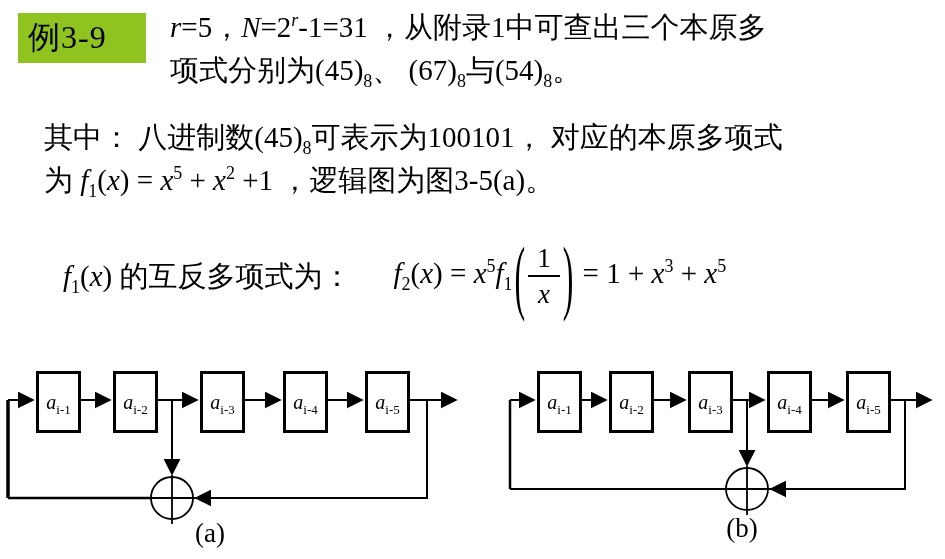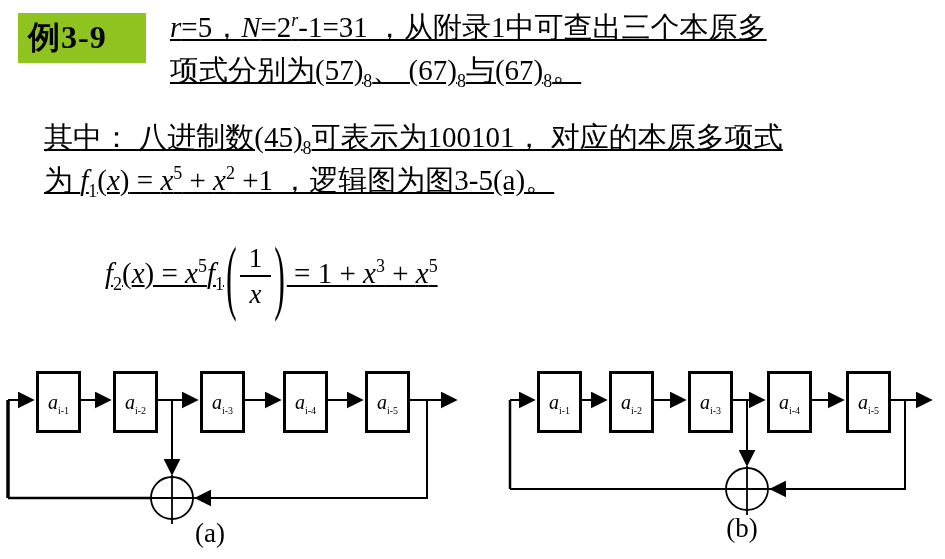--- a/index.html
+++ b/index.html
@@ -5,24 +5,24 @@
   html,body{margin:0;padding:0;}
   body{
     width:945px;height:559px;position:relative;background:#ffffff;
     font-family:"Liberation Serif","DejaVu Serif",serif;color:#000;
     overflow:hidden;
   }
   
   .badge{
     position:absolute;left:18px;top:13px;width:128px;height:50px;
     display:flex;align-items:center;padding-left:10px;box-sizing:border-box;
-    font-weight:700;font-size:32px;letter-spacing:1px;
+    font-weight:400;font-size:32px;letter-spacing:1px;
   }
   
-  .para{position:absolute;font-size:29px;line-height:43px;white-space:nowrap;text-decoration:underline;}
+  .para{position:absolute;font-size:29px;line-height:43px;white-space:nowrap;}
   .p1{left:170px;top:6px;}
   .p2{left:44px;top:116px;}
   .p3{left:63px;top:230px;height:92px;display:flex;align-items:center;white-space:nowrap;}
   .p3 .gap{display:inline-block;width:42px;}
   
   .rs-i{font-style:italic;}
   .rs-sup{font-size:62%;vertical-align:super;line-height:0;}
   .rs-isup{font-style:italic;font-size:62%;vertical-align:super;line-height:0;}
   .rs-sub{font-size:62%;vertical-align:sub;line-height:0;}
   .rs-paren{display:inline-block;transform:scaleY(2.55);font-size:32px;line-height:0;
@@ -34,37 +34,38 @@
   
   .fig{position:absolute;top:355px;height:204px;}
   .figA{left:0;width:470px;}
   .figB{left:470px;width:475px;}
   .fig svg{position:absolute;left:0;top:0;}
   .regbox{
     position:absolute;top:16px;width:45px;height:62px;box-sizing:border-box;
     border:3px solid #000;background:#fff;display:flex;align-items:center;
     justify-content:center;font-size:20px;
   }
-  .regbox sub{font-size:10px;line-height:0;}
+  .regbox sub{font-size:13px;line-height:0;}
   .figcap{position:absolute;width:70px;text-align:center;font-size:27px;}
   .capA{left:175px;top:163px;}
   .capB{left:237px;top:158px;}
 </style>
 </head>
 <body>
 
 <div class="badge" style="background: rgb(143, 195, 31);">
   <span>例3-9</span>
 </div>
 
-<div class="para p1"><span class="rs-i">r</span><span>=5，</span><span class="rs-i">N</span><span>=2</span><span class="rs-isup">r</span><span>-1=31 ，从附录1中可查出三个本原多</span><br><span>项式分别为(57)</span><span class="rs-sub">8</span><span>、 (67)</span><span class="rs-sub">8</span><span>与(67)</span><span class="rs-sub">8</span><span>。</span></div>
+<div class="para p1"><span class="rs-i">r</span><span>=5，</span><span class="rs-i">N</span><span>=2</span><span class="rs-isup">r</span><span>-1=31 ，从附录1中可查出三个本原多</span><br><span>项式分别为(45)</span><span class="rs-sub">8</span><span>、 (67)</span><span class="rs-sub">8</span><span>与(54)</span><span class="rs-sub">8</span><span>。</span></div>
 
 <div class="para p2"><span>其中： 八进制数(45)</span><span class="rs-sub">8</span><span>可表示为100101， 对应的本原多项式</span><br><span>为 </span><span class="rs-i">f</span><span class="rs-sub">1</span><span>(</span><span class="rs-i">x</span><span>)</span><span> = </span><span class="rs-i">x</span><span class="rs-sup">5</span><span> + </span><span class="rs-i">x</span><span class="rs-sup">2</span><span> +1 ，逻辑图为图3-5(a)。</span></div>
 
 <div class="para p3">
+  <span><span class="rs-i">f</span><span class="rs-sub">1</span><span>(</span><span class="rs-i">x</span><span>) 的互反多项式为：</span></span>
   <span class="gap"></span>
   <span><span class="rs-i">f</span><span class="rs-sub">2</span><span>(</span><span class="rs-i">x</span><span>) = </span><span class="rs-i">x</span><span class="rs-sup">5</span><span class="rs-i">f</span><span class="rs-sub">1</span><span class="rs-paren">(</span><span class="frac">
         <span class="num">1</span>
         <span class="den">x</span>
       </span><span class="rs-paren">)</span><span> = 1 + </span><span class="rs-i">x</span><span class="rs-sup">3</span><span> + </span><span class="rs-i">x</span><span class="rs-sup">5</span></span>
 </div>
 
 <div class="fig figA">
   <svg width="470" height="204">
     <defs>

